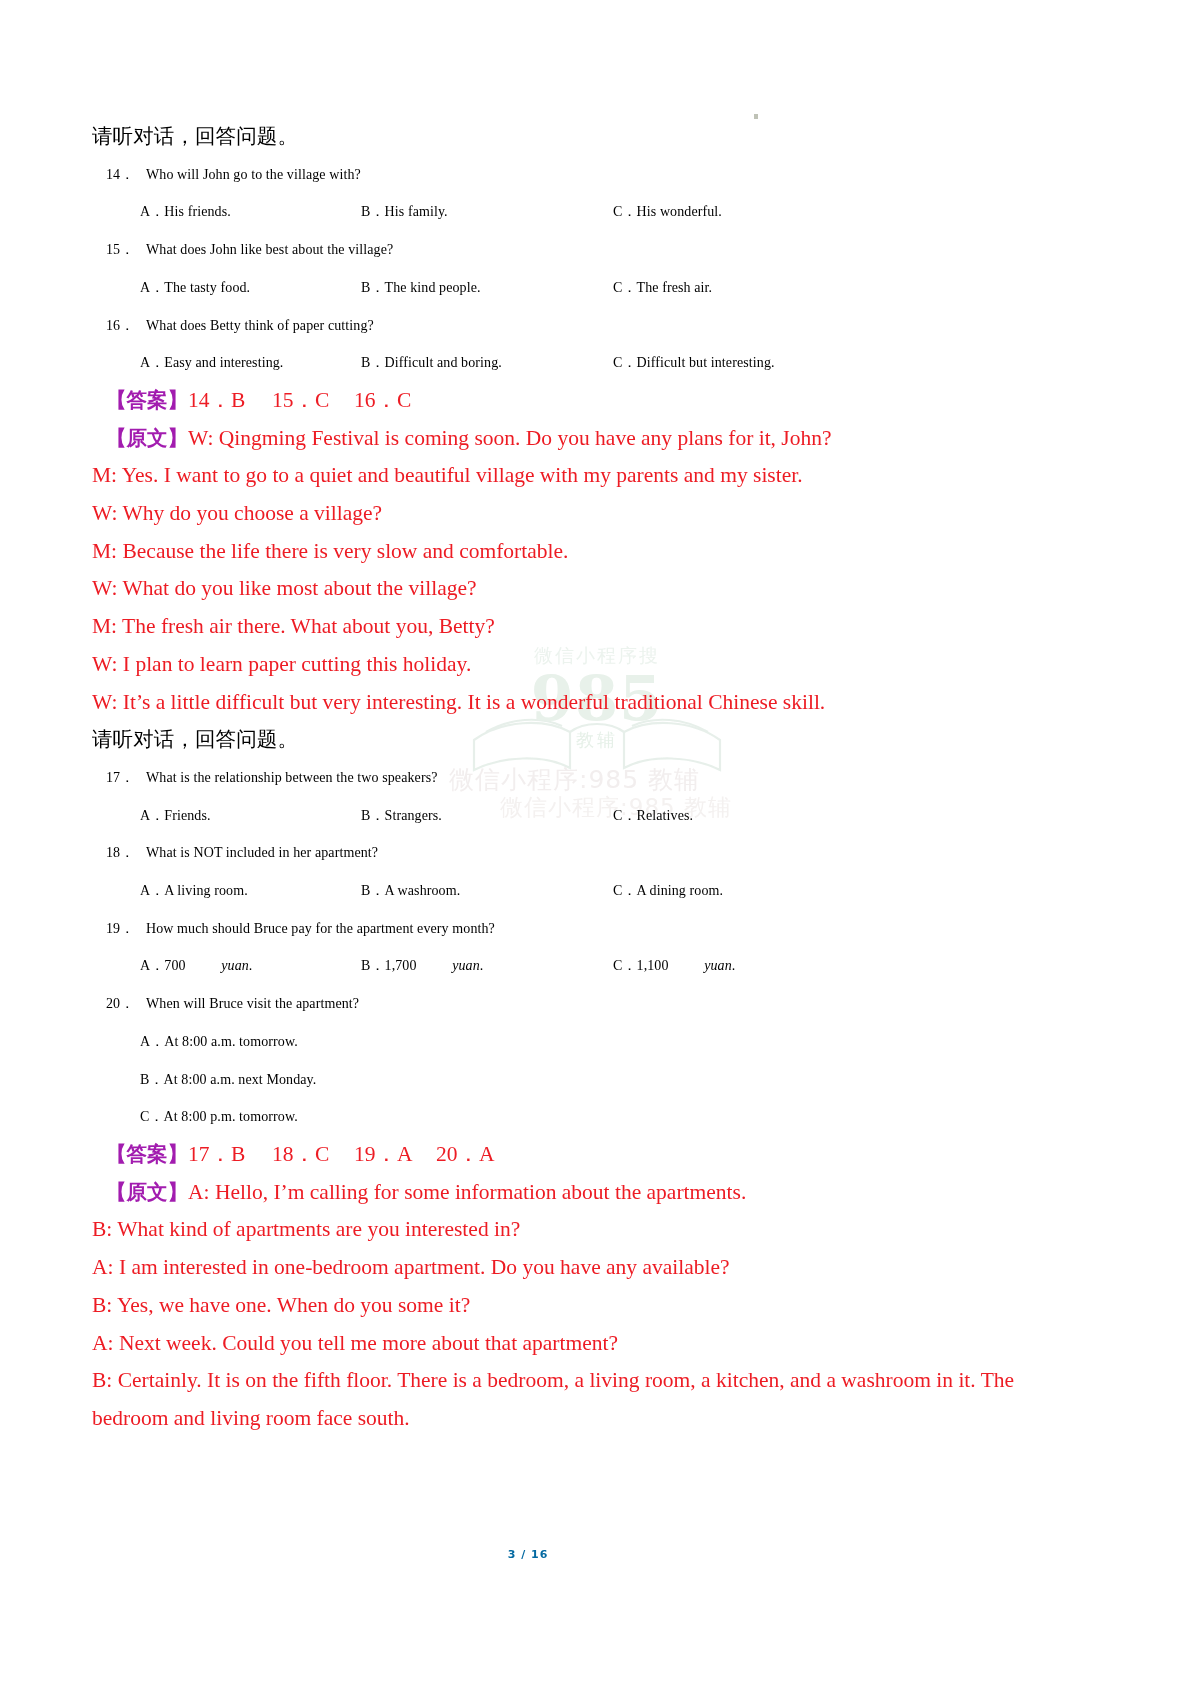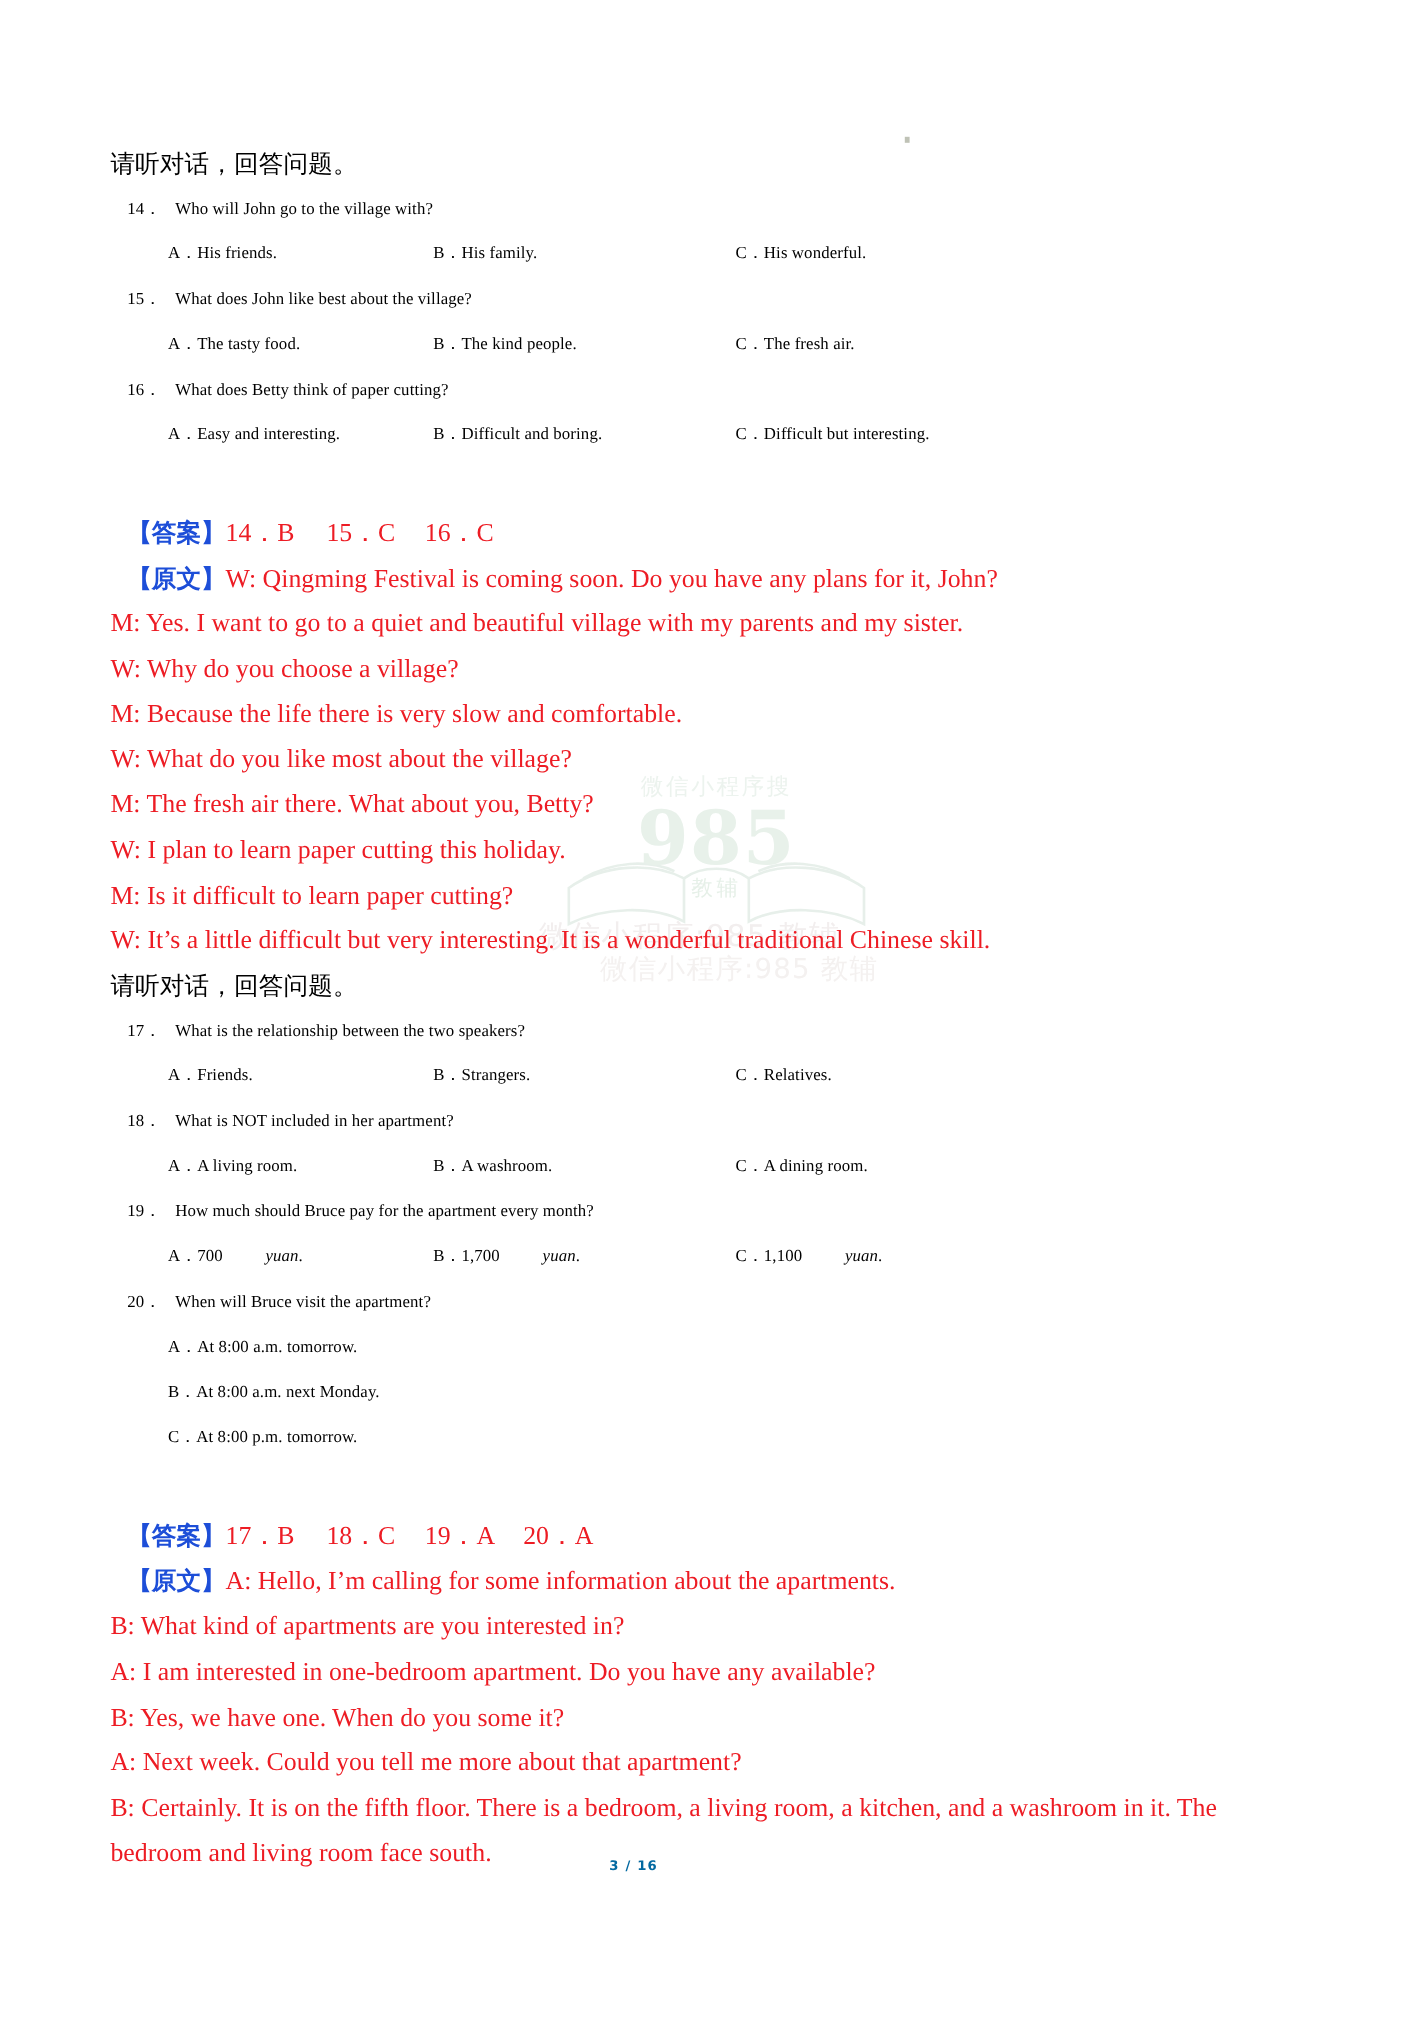--- a/index.html
+++ b/index.html
@@ -77,27 +77,27 @@
   .red-line {
     color: #ed1c24;
     font-size: 21.5px;
     line-height: 37.7px;
     white-space: pre-wrap;
   }
   .tag {
     font-family: "DejaVu Sans", "Liberation Sans", sans-serif;
     font-weight: bold;
     font-size: 20.5px;
-    color: #1d4ed8;
+    color: #a21caf;
     letter-spacing: 0px;
   }
   .ans-item {
     display: inline-block;
   }
-  .ans-g1 { min-width: 84px; margin-top: 44px; }
+  .ans-g1 { min-width: 84px; }
   .ans-g2 { min-width: 82px; }
 
   .indent-1 { padding-left: 14px; }
 
   
   .wm-logo {
     position: absolute;
     left: 466px;
     top: 628px;
     width: 262px;
@@ -209,21 +209,20 @@
 
     <div class="red-line indent-1"><span class="tag">【答案】</span><span class="ans-item ans-g1">14．B</span><span class="ans-item ans-g2">15．C</span><span class="ans-item">16．C</span></div>
 
     <div class="red-line indent-1"><span class="tag">【原文】</span><span>W: Qingming Festival is coming soon. Do you have any plans for it, John?</span></div>
     <div class="red-line">M: Yes. I want to go to a quiet and beautiful village with my parents and my sister.</div>
     <div class="red-line">W: Why do you choose a village?</div>
     <div class="red-line">M: Because the life there is very slow and comfortable.</div>
     <div class="red-line">W: What do you like most about the village?</div>
     <div class="red-line">M: The fresh air there. What about you, Betty?</div>
     <div class="red-line">W: I plan to learn paper cutting this holiday.</div>
-    <div class="red-line">M: Is it difficult to learn paper cutting?</div>
     <div class="red-line">W: It’s a little difficult but very interesting. It is a wonderful traditional Chinese skill.</div>
 
     <div class="line cn">请听对话，回答问题。</div>
 
     <div class="line q-line"><span class="q-num">17．</span><span>What is the relationship between the two speakers?</span></div>
     <div class="line opt-row">
       <span class="opt w1">A．Friends.</span>
       <span class="opt w2">B．Strangers.</span>
       <span class="opt w3">C．Relatives.</span>
     </div>

